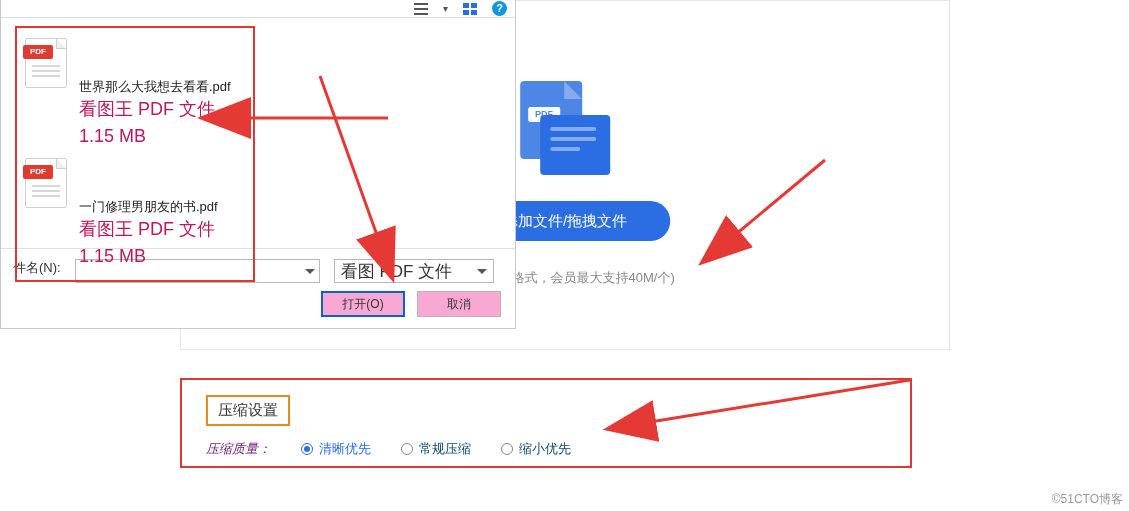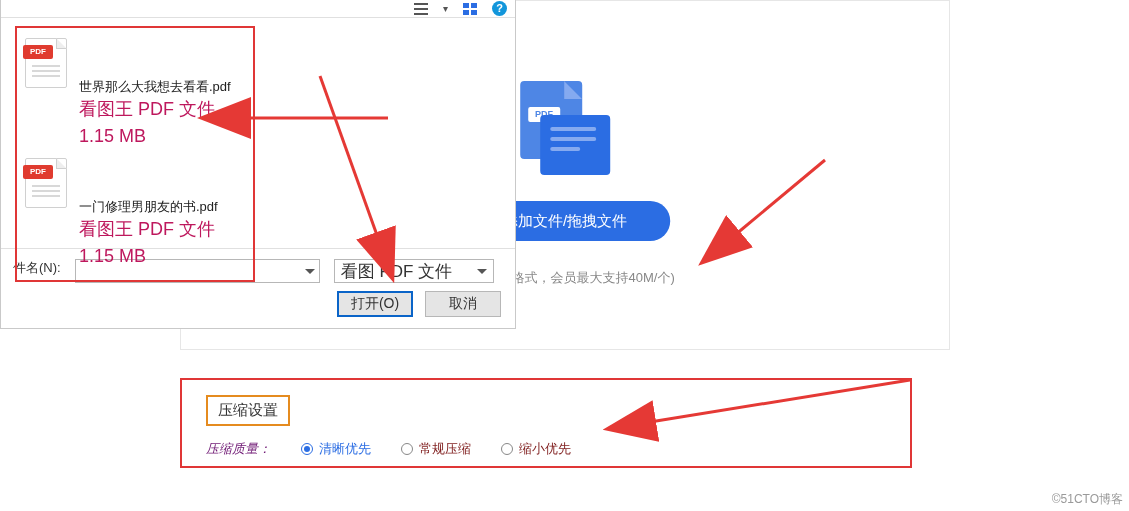--- a/index.html
+++ b/index.html
@@ -44,32 +44,32 @@
   .dlg-bottom{border-top:1px solid #e0e0e0;padding:10px 12px 6px;display:flex;flex-direction:column;gap:8px;}
   .row1{display:flex;gap:14px;}
   .lbl{font-size:13px;color:#333;}
   .name-select{width:245px;height:24px;border:1px solid #b7b7b7;background:#fff;display:flex;align-items:center;
                justify-content:flex-end;padding:0 4px;}
   .name-select .arr,.type-select .arr{border-left:5px solid transparent;border-right:5px solid transparent;
         border-top:5px solid #555;}
   .type-select{width:160px;height:24px;border:1px solid #b7b7b7;display:flex;align-items:center;justify-content:space-between;
                padding:0 6px;font-size:17px;}
   .row2{display:flex;justify-content:flex-end;gap:12px;padding-right:2px;}
-  .btn{width:76px;height:26px;border:1px solid #b7b7b7;background:#e5e5e5;font-size:14px;display:flex;
+  .btn{width:84px;height:26px;border:1px solid #b7b7b7;background:#f9a8d4;font-size:12px;display:flex;
        align-items:center;justify-content:center;cursor:pointer;}
   .btn.primary{border:2px solid #0a64c8;}
   
   
   .settings{position:absolute;left:180px;top:378px;width:732px;height:90px;border:2px solid #e03636;background:#fff;
             padding:15px 24px;}
   .settings h3{display:inline-block;font-size:15px;font-weight:normal;border:2px solid #e58b1f;padding:4px 10px;
                color:#333;}
   .quality{margin-top:14px;display:flex;align-items:center;gap:30px;}
   .quality .qlabel{color:#701a75;font-style:italic;}
-  .radio-opt{display:flex;align-items:center;gap:6px;color:#7f1d1d;cursor:pointer;}
+  .radio-opt{display:flex;align-items:center;gap:6px;color:#0c4a6e;cursor:pointer;}
   .radio{width:12px;height:12px;border:1px solid #888;border-radius:50%;display:flex;align-items:center;
          justify-content:center;}
   .radio.checked{border-color:#2b6de3;}
   .radio.checked::after{content:"";width:6px;height:6px;background:#2b6de3;border-radius:50%;}
   .radio-opt.checked{color:#2b6de3;}
   
   
   svg.anno{position:absolute;left:0;top:0;width:1129px;height:511px;pointer-events:none;z-index:50;}
   .watermark{position:absolute;right:6px;bottom:3px;color:#9a9a9a;font-size:12px;}
 </style>

